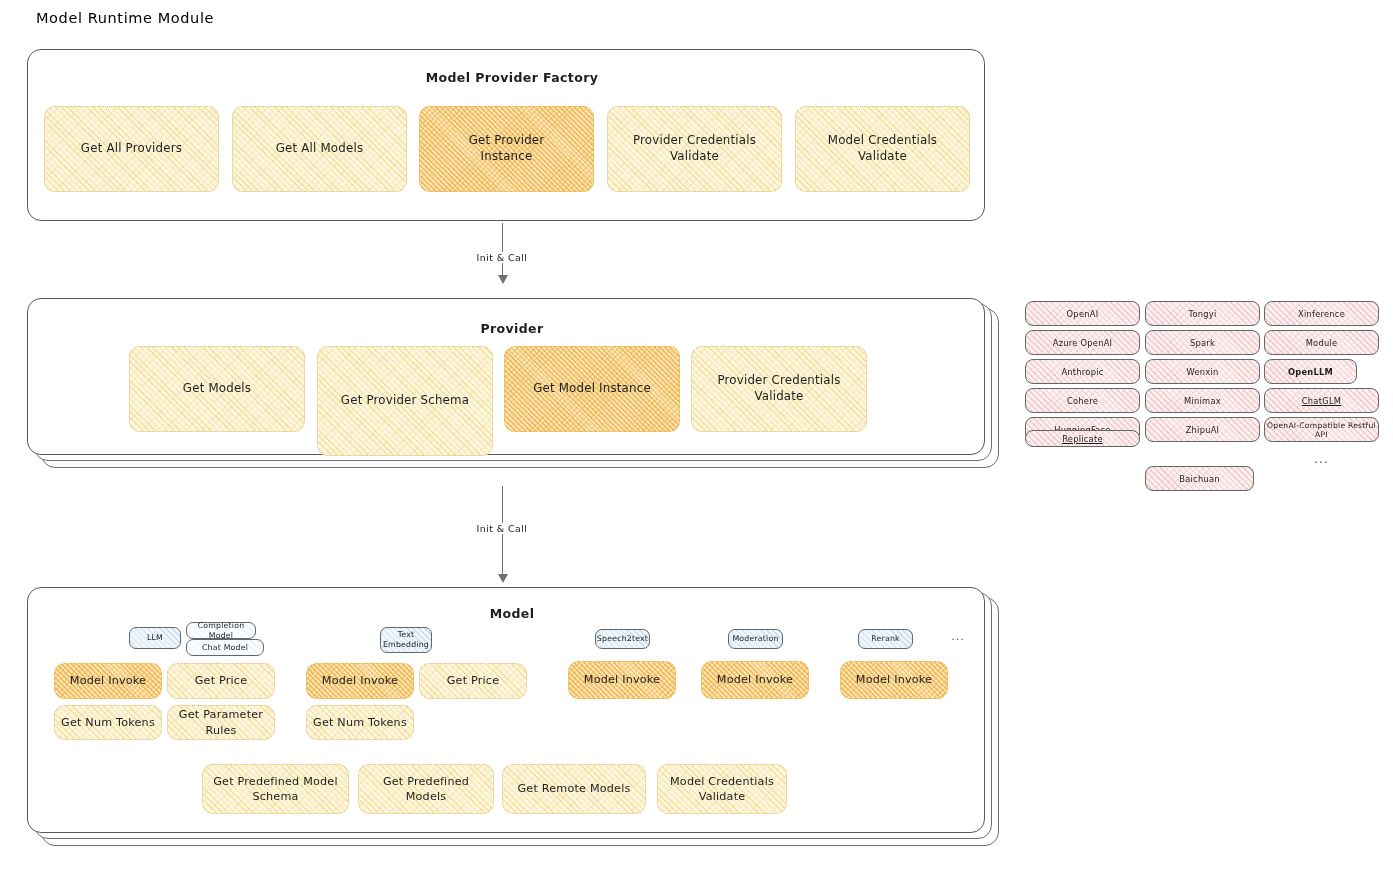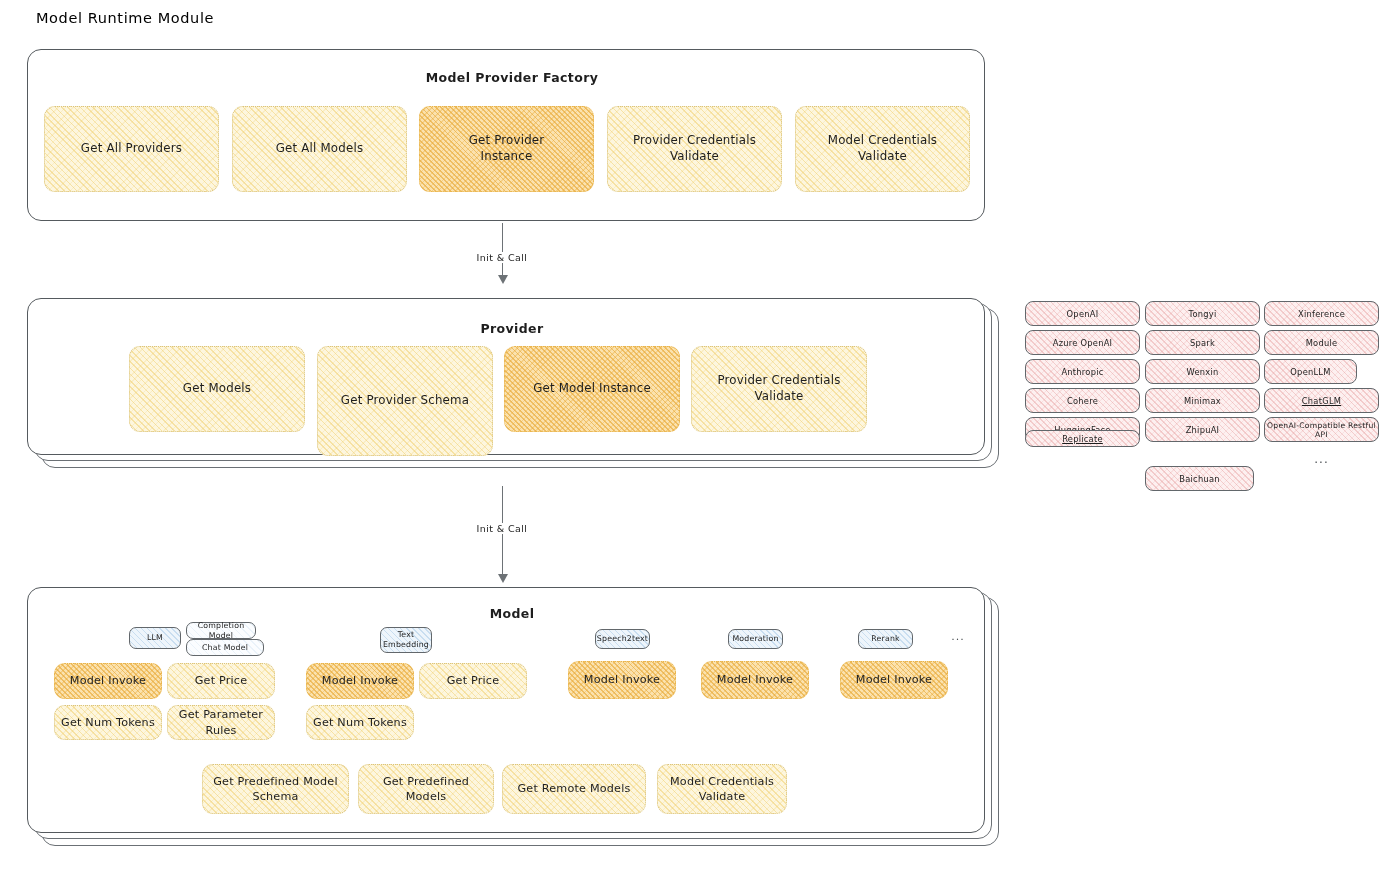--- a/index.html
+++ b/index.html
@@ -223,21 +223,21 @@
   <div class="chip" style="left:1145px;top:466px;width:109px;height:25px;">
       <span>Baichuan</span>
     </div>
 
   <div class="chip" style="left:1264px;top:301px;width:115px;height:25px;">
       <span>Xinference</span>
     </div>
   <div class="chip" style="left:1264px;top:330px;width:115px;height:25px;">
       <span>Module</span>
     </div>
-  <div class="chip" style="left:1264px;top:359px;width:93px;height:25px;">
+  <div class="chip" style="left:1264px;top:359px;width:93px;height:25px;font-weight:bold;">
       <span>OpenLLM</span>
     </div>
   <div class="chip" style="left:1264px;top:388px;width:115px;height:25px;text-decoration:underline;">
       <span>ChatGLM</span>
     </div>
   <div class="chip tiny" style="left:1264px;top:417px;width:115px;height:25px;">
       <span>OpenAI-Compatible Restful API</span>
     </div>
   <div class="ellipsis" style="left:1264px;top:452px;width:115px;">...</div>
 

